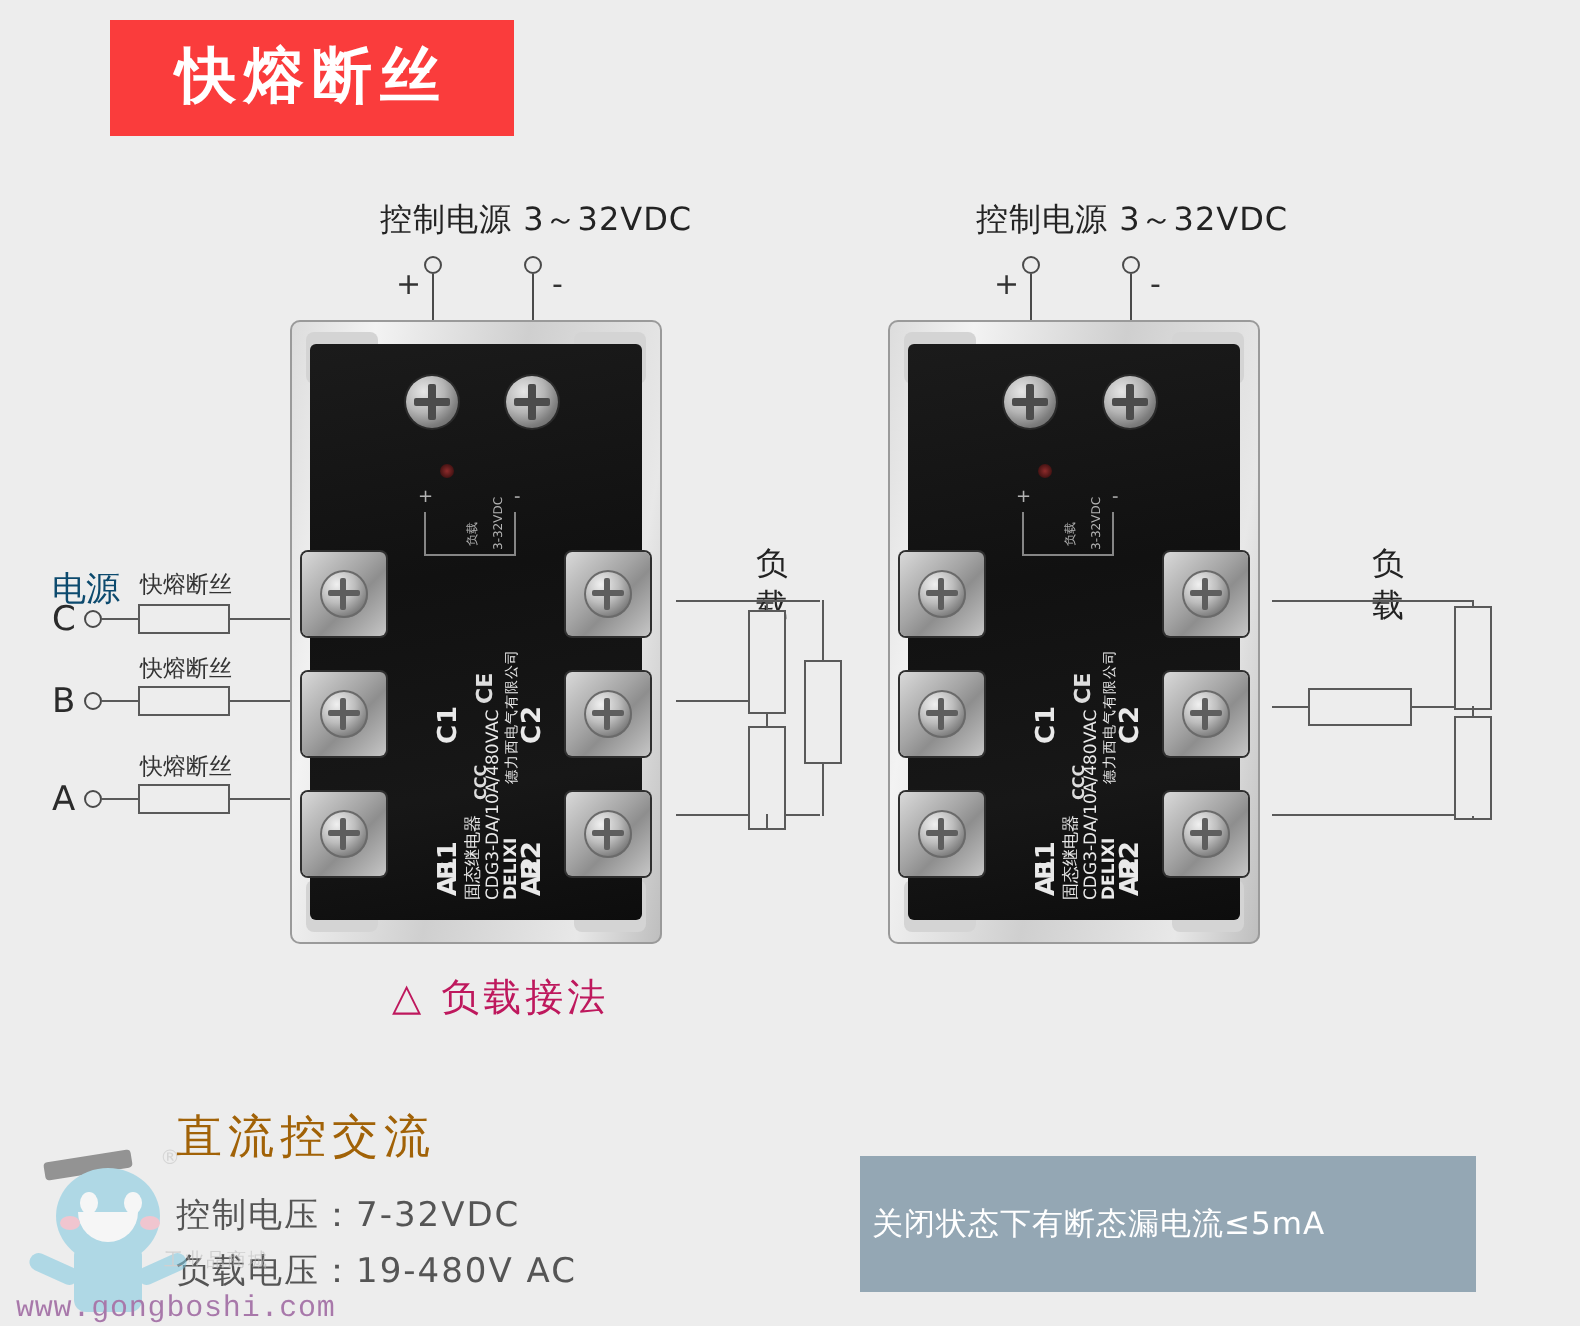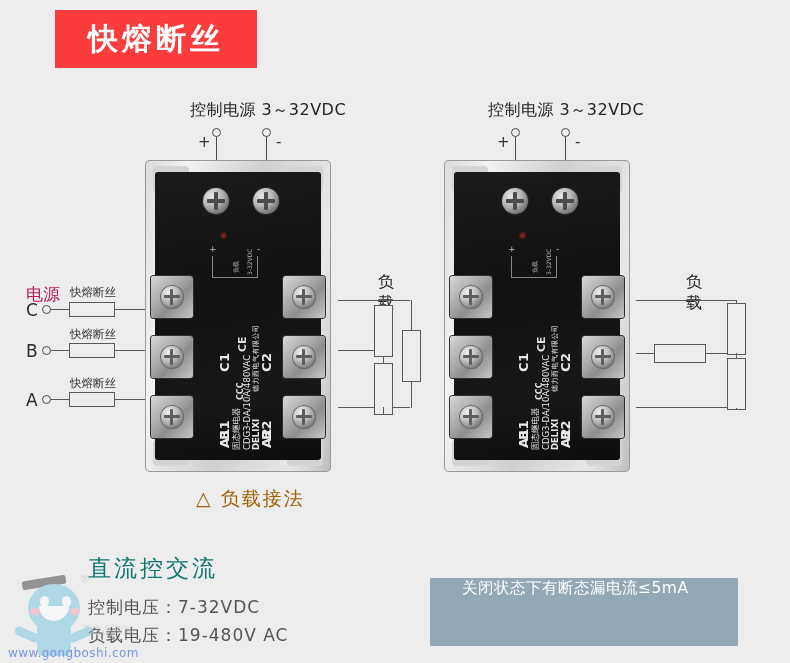--- a/index.html
+++ b/index.html
@@ -17,21 +17,21 @@
     width: 202px; height: 58px;
     background: var(--accent, #fa3c3c);
     display: flex; align-items: center; justify-content: center;
   }
   .badge-text {
     color: #fff; font-size: 30px; font-weight: bold;
     letter-spacing: 4px; line-height: 1;
   }
 
   
-  .txt { position: absolute; color: #be185d; white-space: nowrap; }
+  .txt { position: absolute; color: #0c4a6e; white-space: nowrap; }
   .cn { font-size: 16px; }
 
   
   .panel { position: absolute; top: 0; width: 395px; height: 540px; }
 
   .supply-title { font-size: 16px; color: #232323; letter-spacing: .5px; }
 
   
   .term {
     position: absolute; width: 9px; height: 9px;
@@ -128,36 +128,36 @@
     border: 1.3px solid #5a5a5a; background: #ededed;
   }
   .res {
     position: absolute; width: 19px; height: 52px;
     border: 1.3px solid #5a5a5a; background: #ededed;
   }
   .res.hrz { width: 52px; height: 19px; }
   .phase-lbl { position: absolute; font-size: 17px; color: #2b2b2b; }
   .fuse-lbl  { position: absolute; font-size: 11.5px; color: #333; white-space: nowrap; }
   .load-lbl  { position: absolute; font-size: 16px; color: #232323; letter-spacing: 2px; }
-  .caption   { position: absolute; font-size: 19px; color: #a16207; letter-spacing: 2px; }
-
-  
-  .spec-title { position: absolute; font-size: 23px; color: #0f766e; letter-spacing: 3px; }
+  .caption   { position: absolute; font-size: 19px; color: #be185d; letter-spacing: 2px; }
+
+  
+  .spec-title { position: absolute; font-size: 23px; color: #a16207; letter-spacing: 3px; }
   .spec-line  { position: absolute; font-size: 17px; color: #555; letter-spacing: 1px; }
   .note-box {
     position: absolute; left: 430px; top: 578px; width: 308px; height: 68px;
     background: var(--note-bg, #94a7b4);
-    display: flex; flex-direction: column; justify-content: flex-start;
-    padding-left: 32px; gap: 6px;
+    display: flex; flex-direction: column; justify-content: center;
+    padding-left: 6px; gap: 6px;
   }
   .note-line { color: #fff; font-size: 15.5px; letter-spacing: .5px; }
 
   
   .wm { position: absolute; opacity: .55; pointer-events: none; }
-  .wm-url { font-size: 12px; color: #1d4ed8; letter-spacing: .4px; }
+  .wm-url { font-size: 15px; color: #701a75; letter-spacing: .4px; font-family: Liberation Mono, monospace; }
   .wm-sub { font-size: 9.5px; color: #b9b9b9; letter-spacing: 1px; }
   .wm-reg { font-size: 10px; color: #c2c2c2; }
   .mascot-head {
     position: absolute; width: 52px; height: 48px; border-radius: 50%;
     background: #7ec8e0; left: 22px; top: 28px;
   }
   .mascot-body {
     position: absolute; width: 34px; height: 34px; background: #7ec8e0;
     left: 31px; top: 66px; border-radius: 6px;
   }

